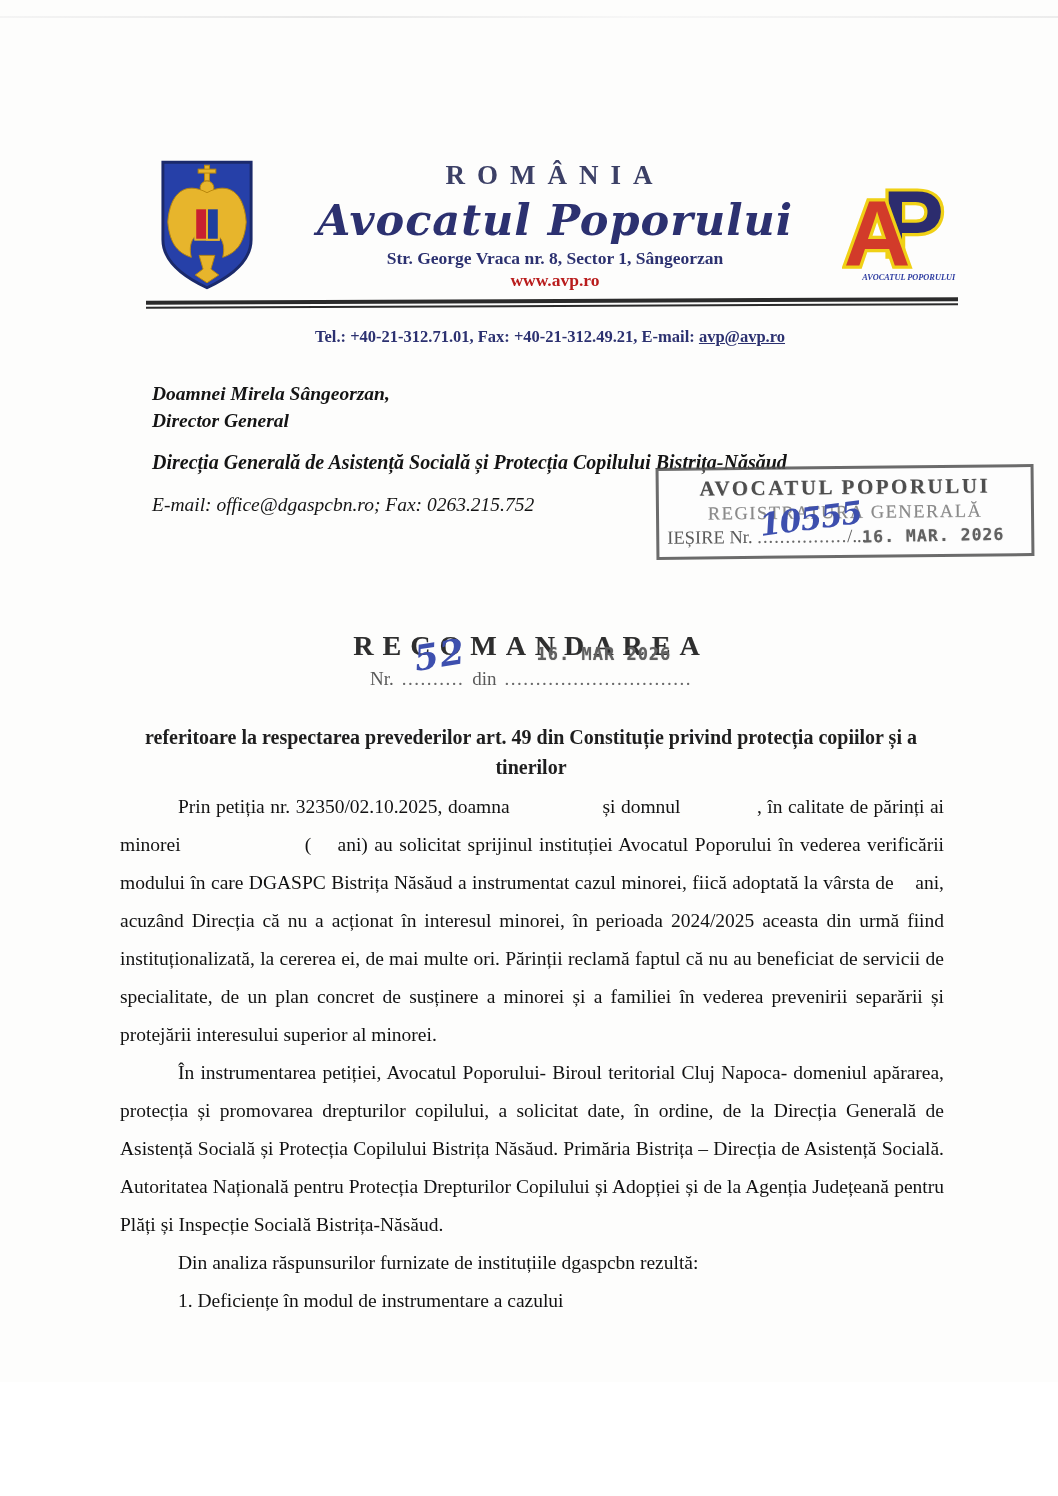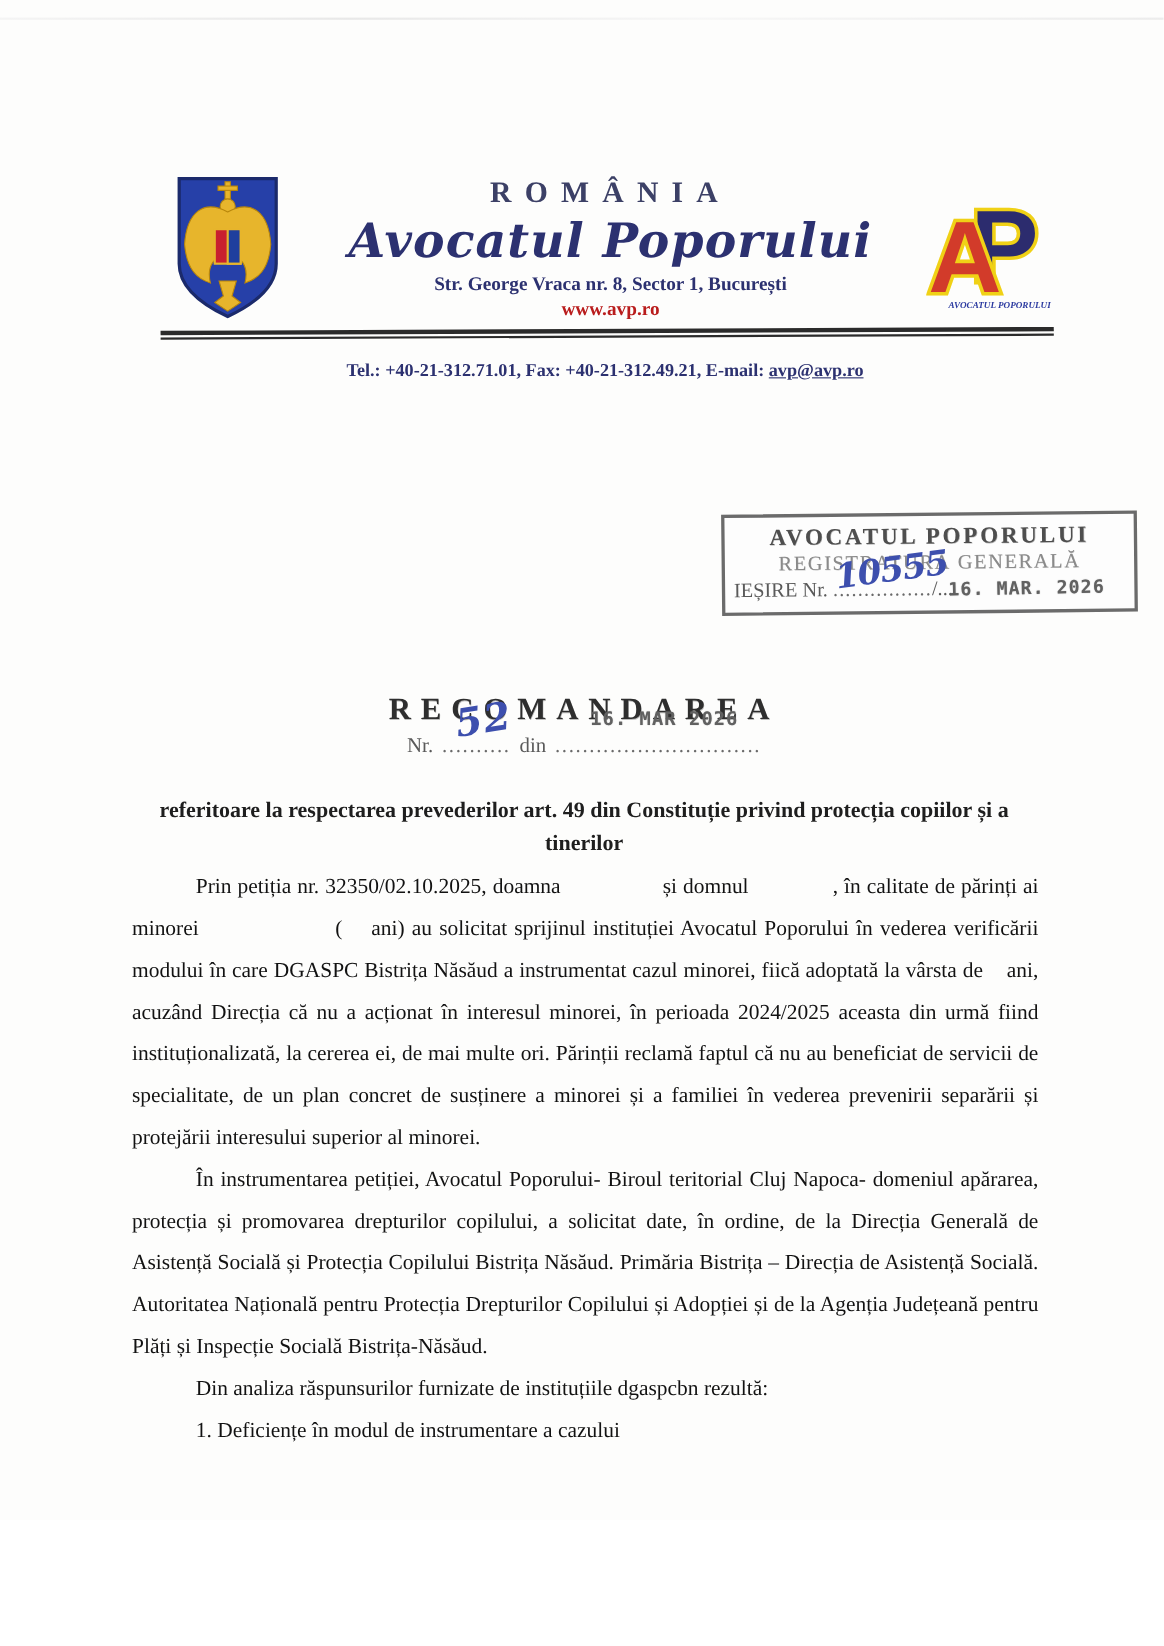--- a/index.html
+++ b/index.html
@@ -81,41 +81,47 @@
         <path d="M42 98 L58 98 L54 112 L62 118 L50 126 L38 118 L46 112 Z"></path>
       </g>
       <rect x="38" y="50" width="24" height="32" fill="#c8202f" stroke="#e7b52c" stroke-width="2"></rect>
       <rect x="50" y="50" width="12" height="32" fill="#1f3f9e" stroke="#e7b52c" stroke-width="2"></rect>
     </svg>
   </div>
 
   <div class="head-center">
     <div class="country">ROMÂNIA</div>
     <div class="script-name">Avocatul Poporului</div>
-    <div class="addr-line">Str. George Vraca nr. 8, Sector 1, București</div>
+    <div class="addr-line">Str. George Vraca nr. 8, Sector 1, Sângeorzan</div>
     <div class="site-line">www.avp.ro</div>
   </div>
 
   <div class="ap-logo">
     <svg viewBox="0 0 130 132" width="120" height="124">
       <text x="44" y="94" font-size="100" font-weight="bold" fill="#2c2c6e" stroke="#f0d116" stroke-width="7" paint-order="stroke" font-family="Liberation Sans, sans-serif">P</text>
       <text x="2" y="104" font-size="100" font-weight="bold" fill="#d23b2a" stroke="#f0d116" stroke-width="7" paint-order="stroke" font-family="Liberation Sans, sans-serif">A</text>
       <text x="22" y="120" font-size="9" font-style="italic" font-weight="bold" fill="#2c3ba0" font-family="Liberation Serif, serif">AVOCATUL POPORULUI</text>
     </svg>
   </div>
 
   <div class="head-rule">
     <div class="r1"></div>
       <div class="r2"></div>
   </div>
 
   <div class="contacts">
     <div><span>Tel.: +40-21-312.71.01, Fax: +40-21-312.49.21, E-mail: </span><span class="email">avp@avp.ro</span></div>
   </div>
 
+  <div class="addressee">
+    <div>Doamnei Mirela Sângeorzan,</div>
+    <div>Director General</div>
+    <div class="org">Direcția Generală de Asistență Socială și Protecția Copilului Bistrița-Năsăud</div>
+    <div class="mail">E-mail: office@dgaspcbn.ro; Fax: 0263.215.752</div>
+  </div>
 
   <div class="stamp">
     <div class="s1">AVOCATUL POPORULUI</div>
     <div class="s2">REGISTRATURĂ GENERALĂ</div>
     <div class="s3">
       <span>IEȘIRE Nr.</span>&nbsp;
       <span class="dots">................</span>
       <span>/...</span>
       <span class="date-stamp">16. MAR. 2026</span>
       <span class="hand hand-reg">10555</span>

